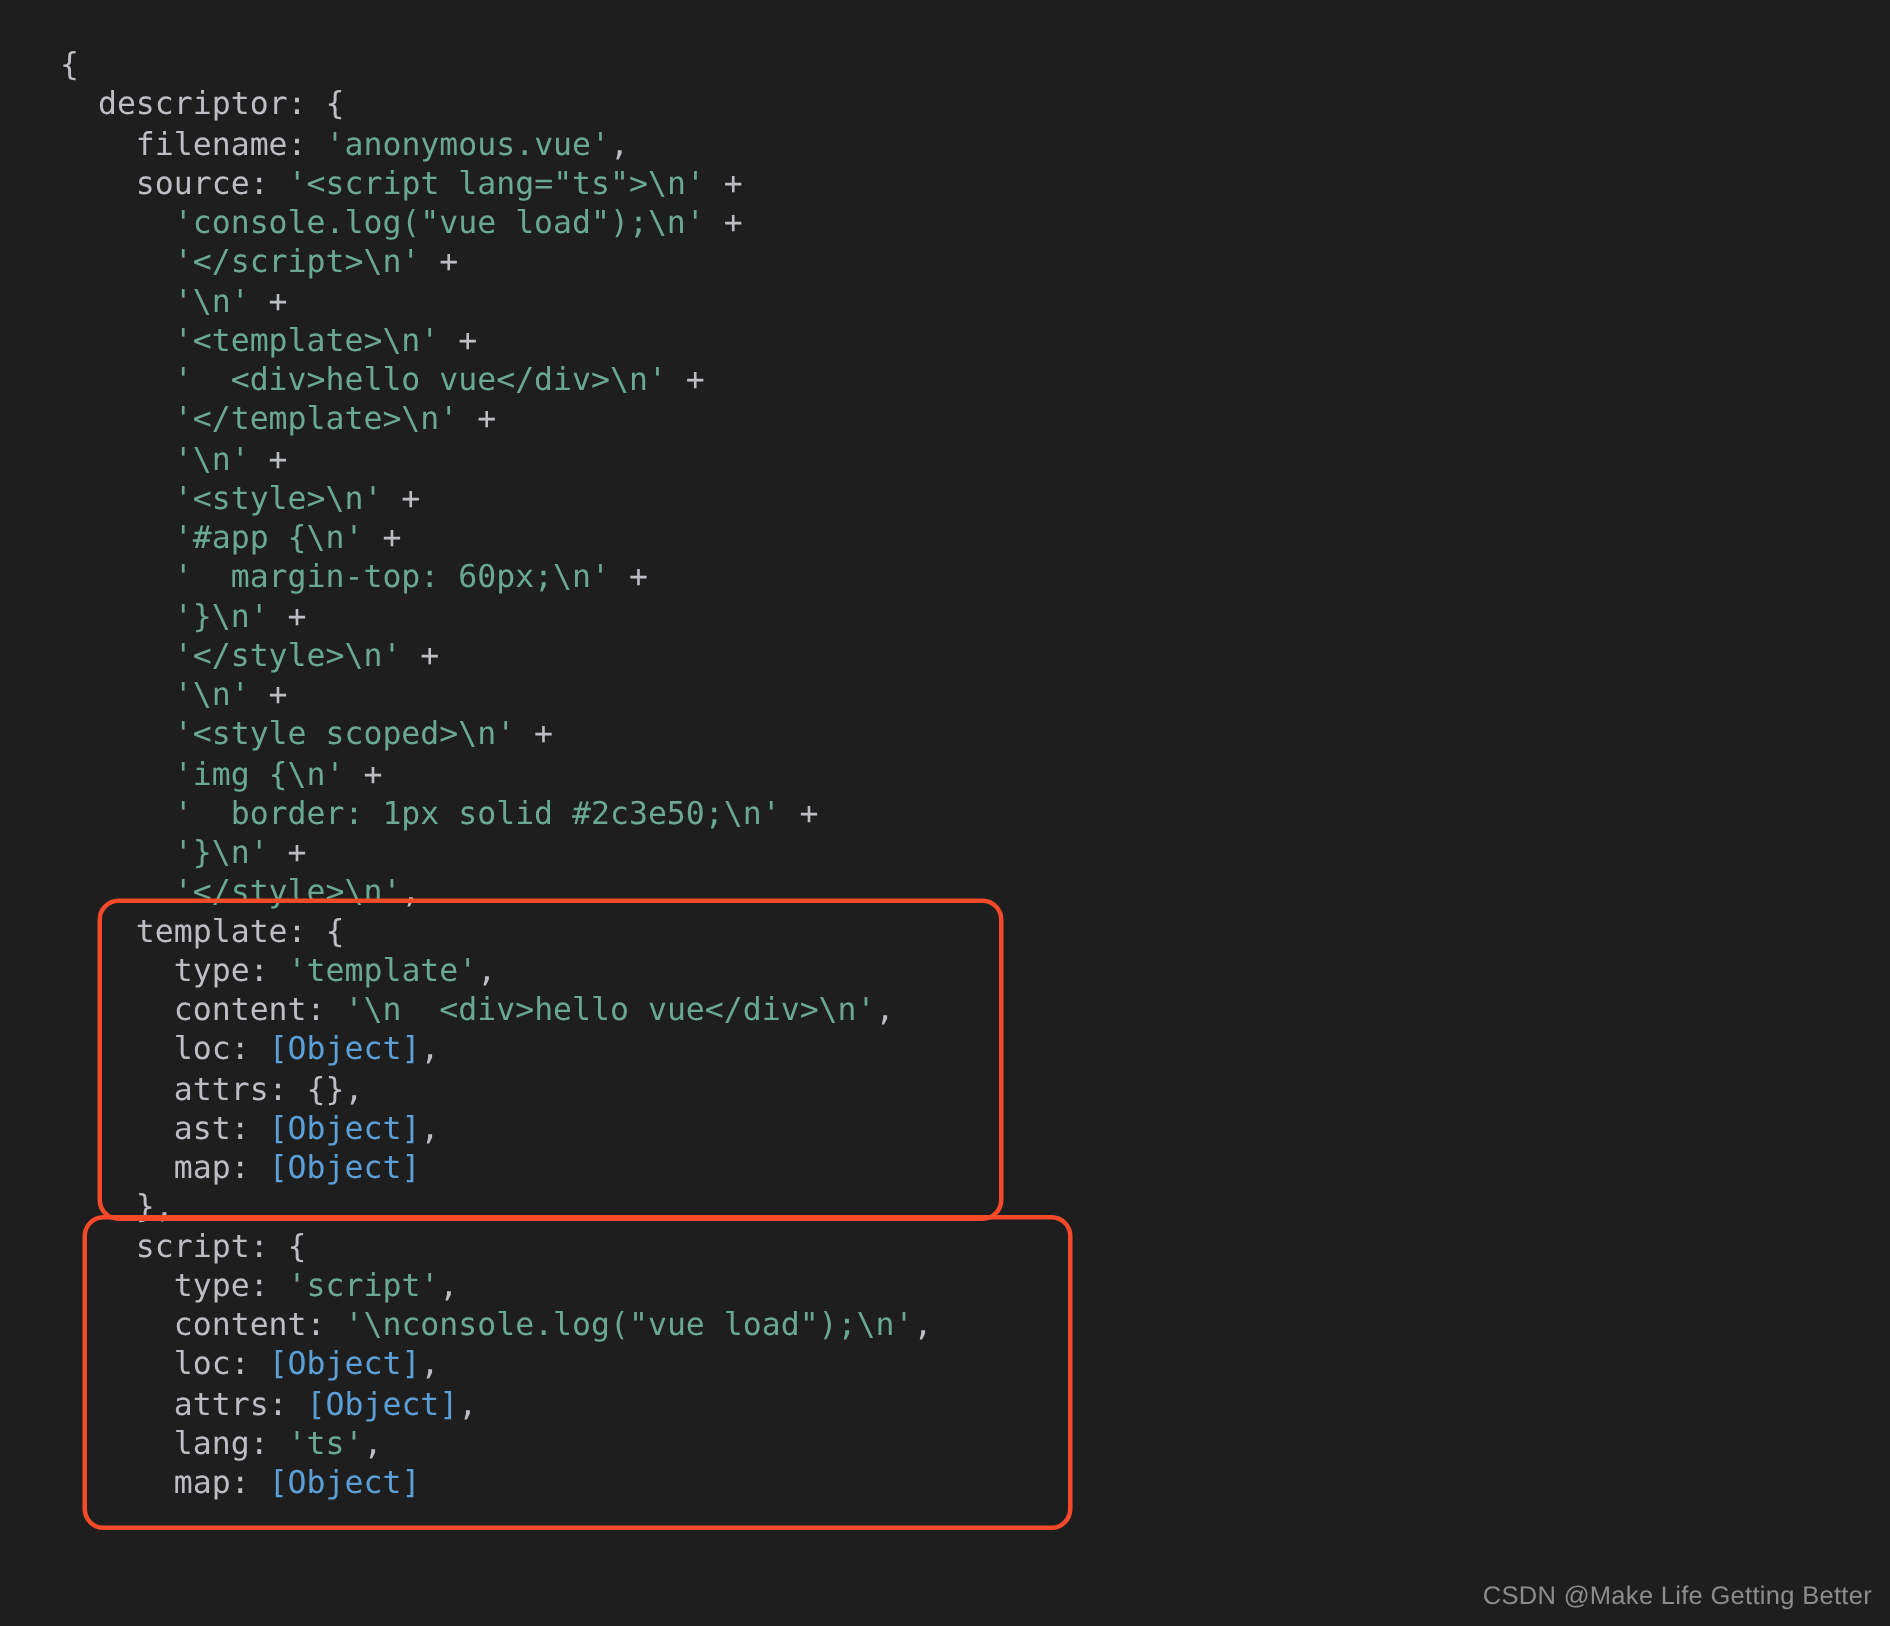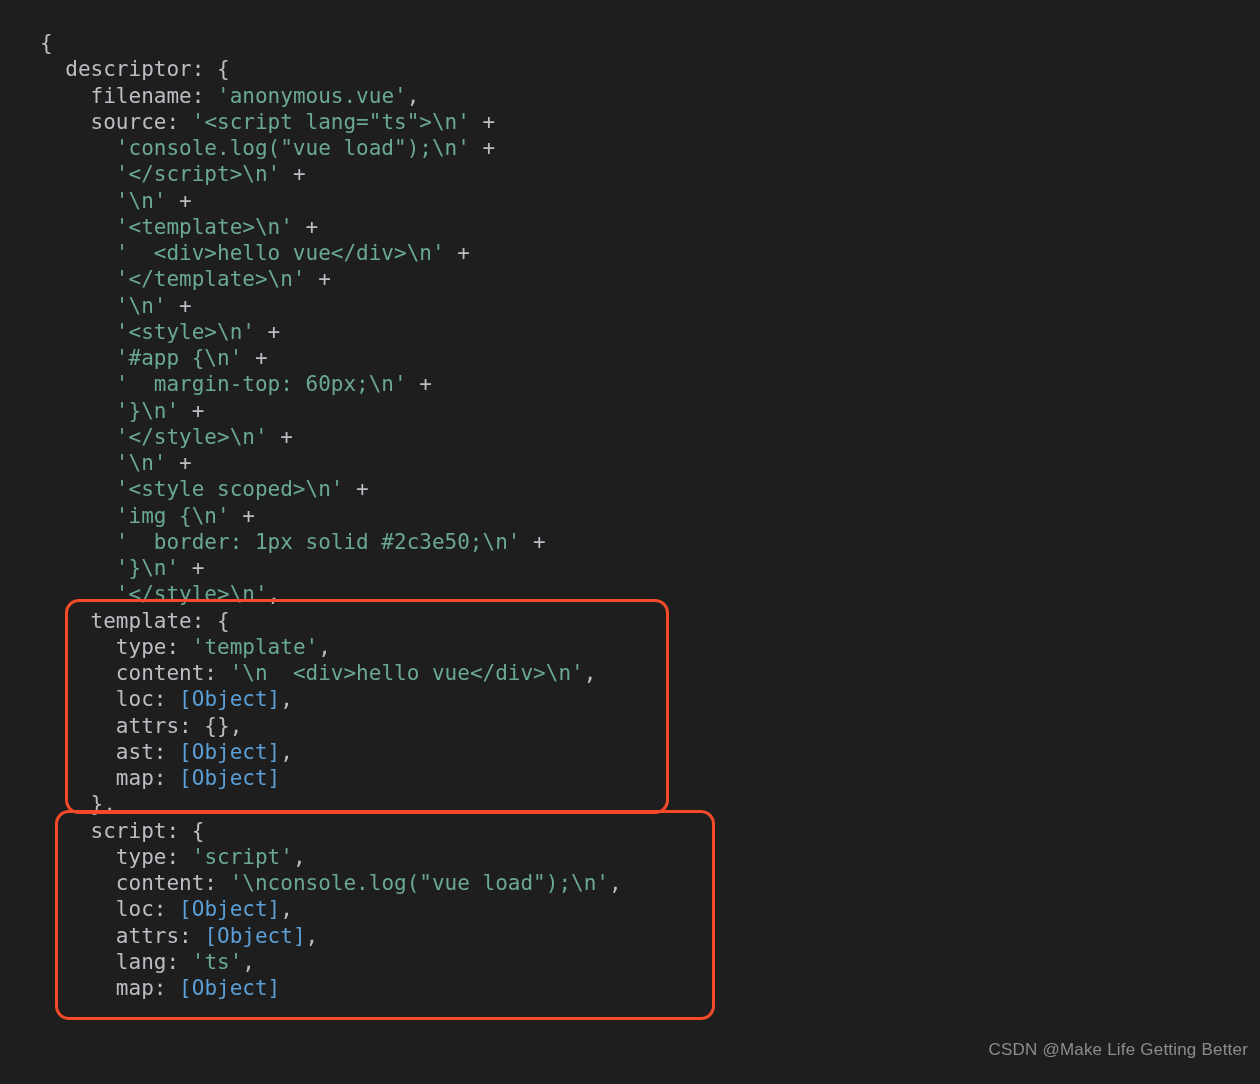--- a/index.html
+++ b/index.html
@@ -26,21 +26,21 @@
   .highlight {
     position: absolute;
     border: 3px solid #f54a2a;
     border-radius: 14px;
     pointer-events: none;
     box-sizing: border-box;
   }
   .watermark {
     position: absolute;
     right: 12px;
-    bottom: 24px;
+    bottom: 10px;
     color: #b8bbbc;
     font-family: -apple-system, Segoe UI, Helvetica, Arial, sans-serif;
     font-size: 17px;
     opacity: .7;
     letter-spacing: .2px;
     margin-top: 43px;
   }
 </style>
 </head>
 <body>

